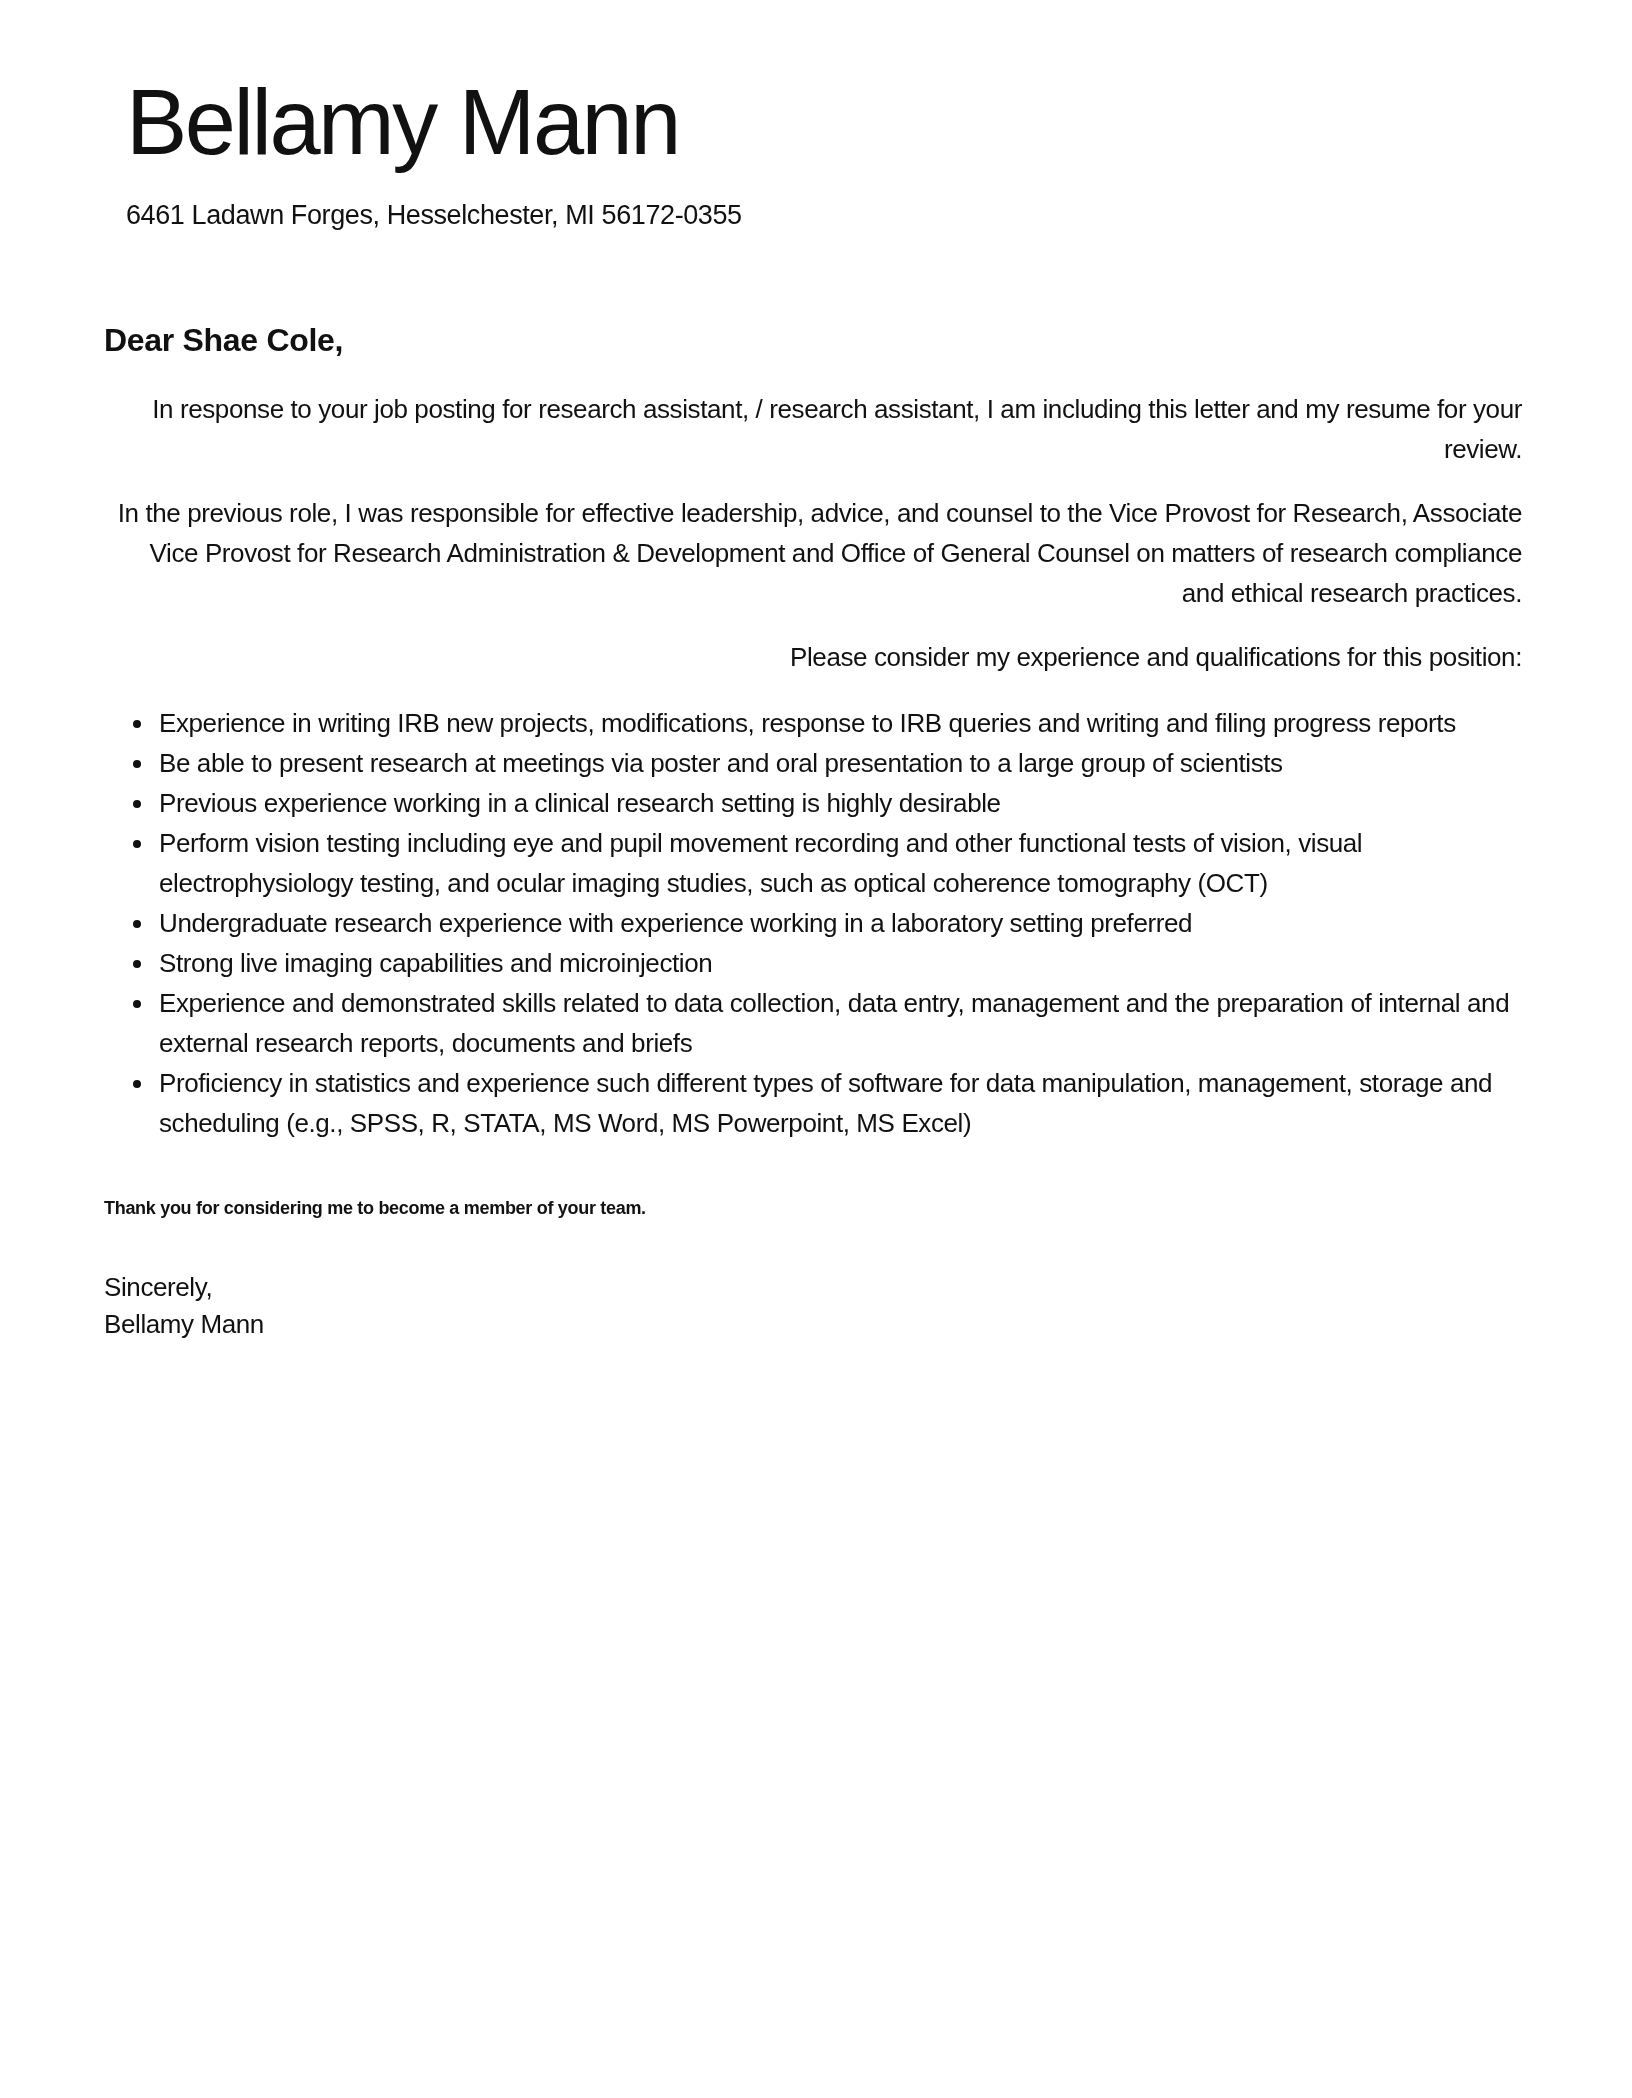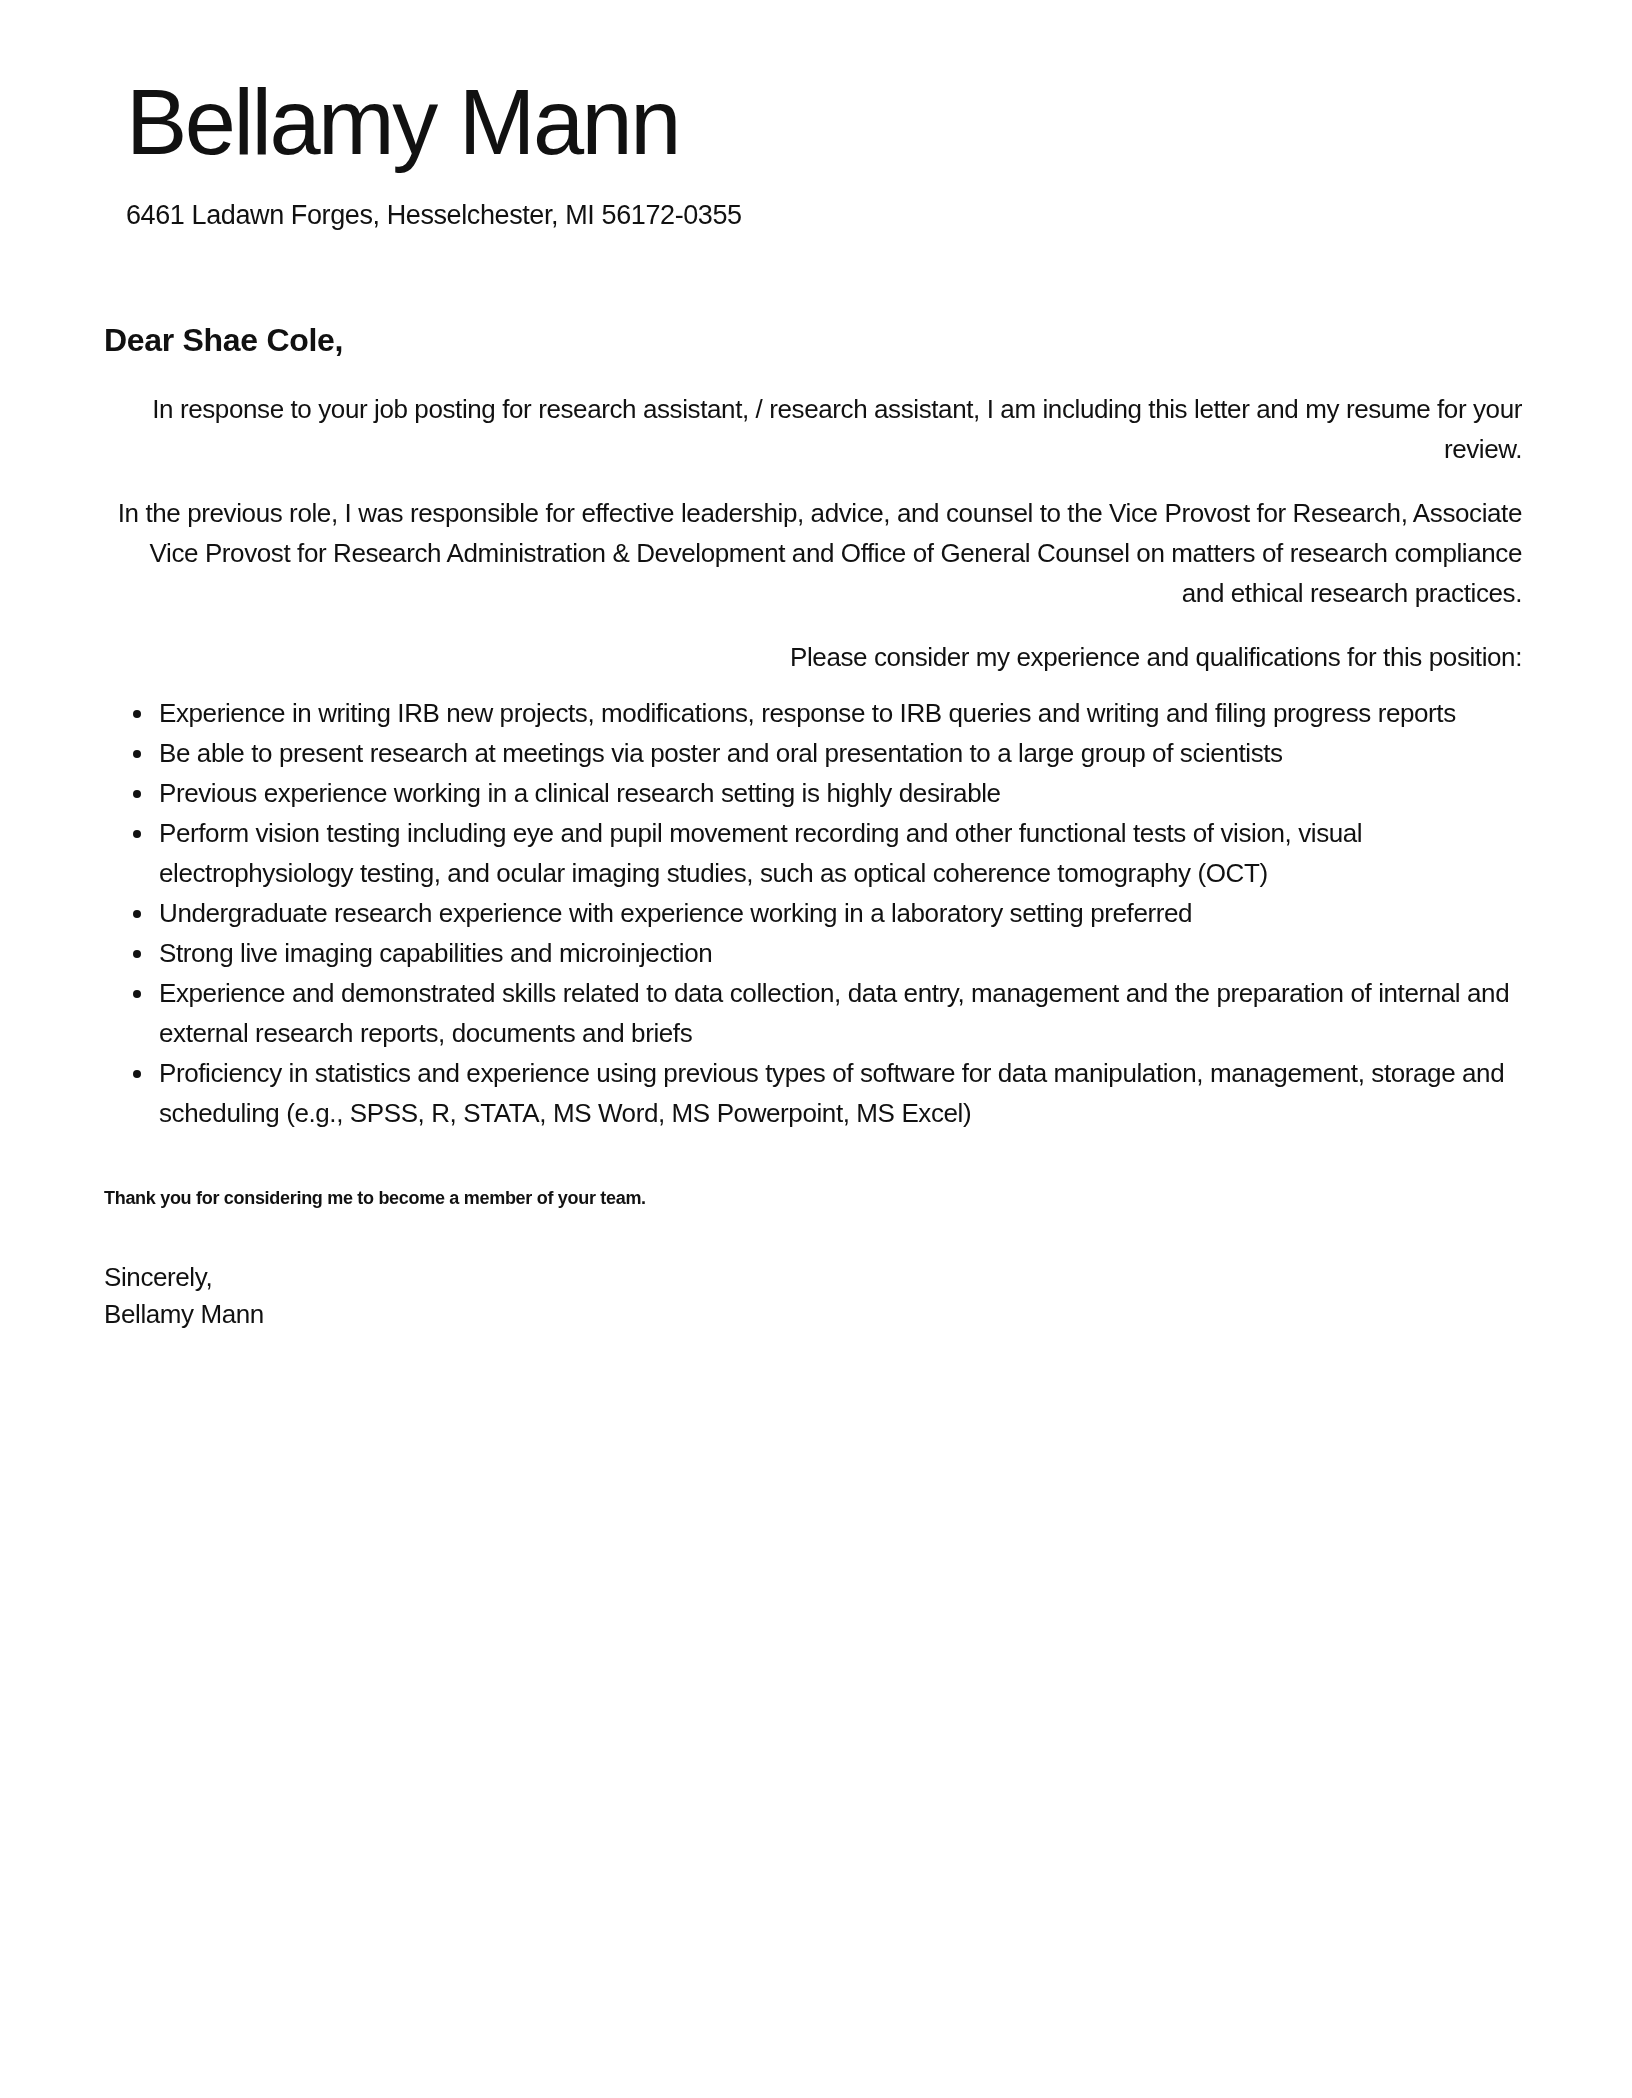--- a/index.html
+++ b/index.html
@@ -49,21 +49,21 @@
   }
   .body-par {
     margin: 24px 0 0 0;
     max-width: 1422px;
     font-size: 26px;
     line-height: 1.54;
     letter-spacing: -0.4px;
     text-align: right;
   }
   .qualifications {
-    margin: 16px 0 0 0;
+    margin: 26px 0 0 0;
     padding-left: 52px;
     max-width: 1422px;
     font-size: 26px;
     line-height: 1.54;
     letter-spacing: -0.4px;
     list-style: disc outside;
   }
   .qualifications li {
     padding-left: 3px;
   }
@@ -100,21 +100,21 @@
   <p class="body-par">Please consider my experience and qualifications for this position:</p>
 
   <ul class="qualifications">
     <li>Experience in writing IRB new projects, modifications, response to IRB queries and writing and filing progress reports</li>
     <li>Be able to present research at meetings via poster and oral presentation to a large group of scientists</li>
     <li>Previous experience working in a clinical research setting is highly desirable</li>
     <li>Perform vision testing including eye and pupil movement recording and other functional tests of vision, visual electrophysiology testing, and ocular imaging studies, such as optical coherence tomography (OCT)</li>
     <li>Undergraduate research experience with experience working in a laboratory setting preferred</li>
     <li>Strong live imaging capabilities and microinjection</li>
     <li>Experience and demonstrated skills related to data collection, data entry, management and the preparation of internal and external research reports, documents and briefs</li>
-    <li>Proficiency in statistics and experience using previous types of software for data manipulation, management, storage and scheduling (e.g., SPSS, R, STATA, MS Word, MS Powerpoint, MS Excel)</li>
+    <li>Proficiency in statistics and experience such different types of software for data manipulation, management, storage and scheduling (e.g., SPSS, R, STATA, MS Word, MS Powerpoint, MS Excel)</li>
   </ul>
 
   <div class="closing">Thank you for considering me to become a member of your team.</div>
 
   <div class="signoff-block">
     <div>Sincerely,</div>
     <div>Bellamy Mann</div>
   </div>
 
 </div>

